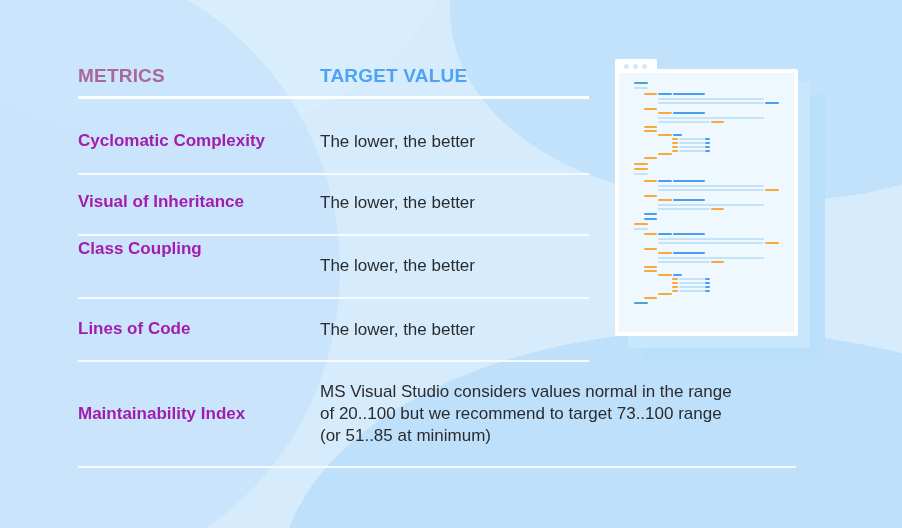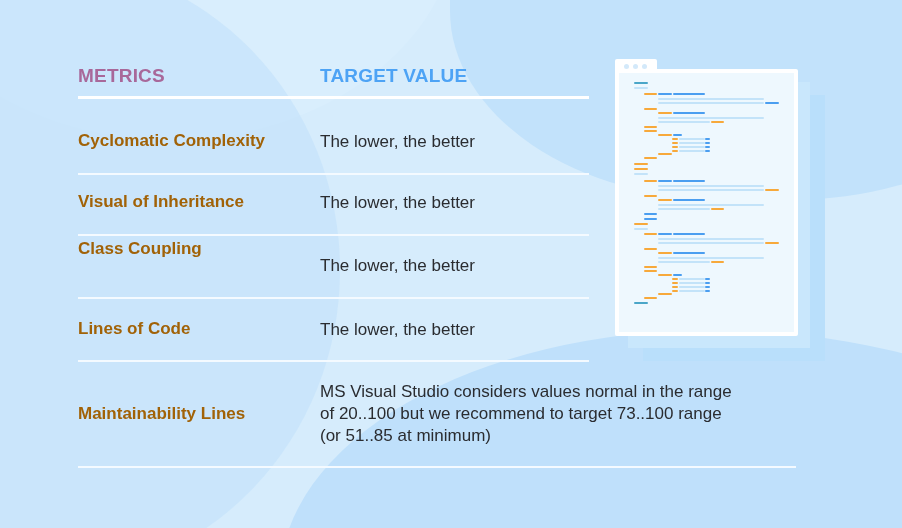--- a/index.html
+++ b/index.html
@@ -8,21 +8,21 @@
   .bg1{left:-260px;top:-40px;width:600px;height:620px;background:#c4e3fb;opacity:.7;}
   .bg2{left:450px;top:-220px;width:620px;height:420px;background:#c2e2fb;border-radius:45%;}
   .bg3{left:280px;top:330px;width:900px;height:520px;background:#bfe0fb;border-radius:48% 52% 0 0;}
   .bg4{left:-120px;top:-320px;width:580px;height:460px;background:#d9eefd;}
   .table{position:absolute;left:78px;top:0;width:720px;}
   .hdr{position:absolute;top:65px;font-weight:bold;font-size:19px;letter-spacing:0.2px;}
   .h-metric{left:0;color:#a8689a;}
   .h-target{left:242px;color:#4da3f5;}
   .hline{position:absolute;left:0;top:96px;width:511px;height:3px;background:#fff;}
   .row{position:absolute;left:0;}
-  .m{position:absolute;left:0;font-weight:bold;font-size:17px;color:#a16207;white-space:nowrap;}
+  .m{position:absolute;left:0;font-weight:bold;font-size:17px;color:#a21caf;white-space:nowrap;}
   .v{position:absolute;left:242px;font-size:17px;color:#2a2c30;white-space:nowrap;line-height:22px;}
   .sep{position:absolute;left:0;height:2px;background:#f4faff;}
   .win{position:absolute;}
   .win-back2{left:643px;top:95px;width:182px;height:266px;background:#b9dffb;}
   .win-back1{left:628px;top:82px;width:182px;height:266px;background:#c9e7fc;}
   .win-main{left:615px;top:69px;width:183px;height:267px;background:#ffffff;border-radius:2px;}
   .win-tab{left:615px;top:59px;width:42px;height:14px;background:#ffffff;border-radius:2px 2px 0 0;}
   .dot{position:absolute;top:64px;width:5px;height:5px;border-radius:50%;background:#d3e9fa;}
   .win-inner{left:619px;top:73px;width:175px;height:259px;background:#eef8fe;}
   .code{position:absolute;left:619px;top:73px;width:175px;height:259px;}
@@ -59,21 +59,21 @@
   </div>
   <div class="sep" style="top:297px;width:511px"></div>
 
   <div class="row">
     <div class="m" style="top:319px">Lines of Code</div>
     <div class="v" style="top:319px">The lower, the better</div>
   </div>
   <div class="sep" style="top:360px;width:511px"></div>
 
   <div class="row">
-    <div class="m" style="top:404px">Maintainability Lines</div>
+    <div class="m" style="top:404px">Maintainability Index</div>
     <div class="v" style="top:381px">MS Visual Studio considers values normal in the range</div>
     <div class="v" style="top:403px">of 20..100 but we recommend to target 73..100 range</div>
     <div class="v" style="top:425px">(or 51..85 at minimum)</div>
   </div>
   <div class="sep" style="top:466px;width:718px"></div>
 </div>
 
 <div class="win win-back2"></div>
 <div class="win win-back1"></div>
 <div class="win win-tab"></div>

